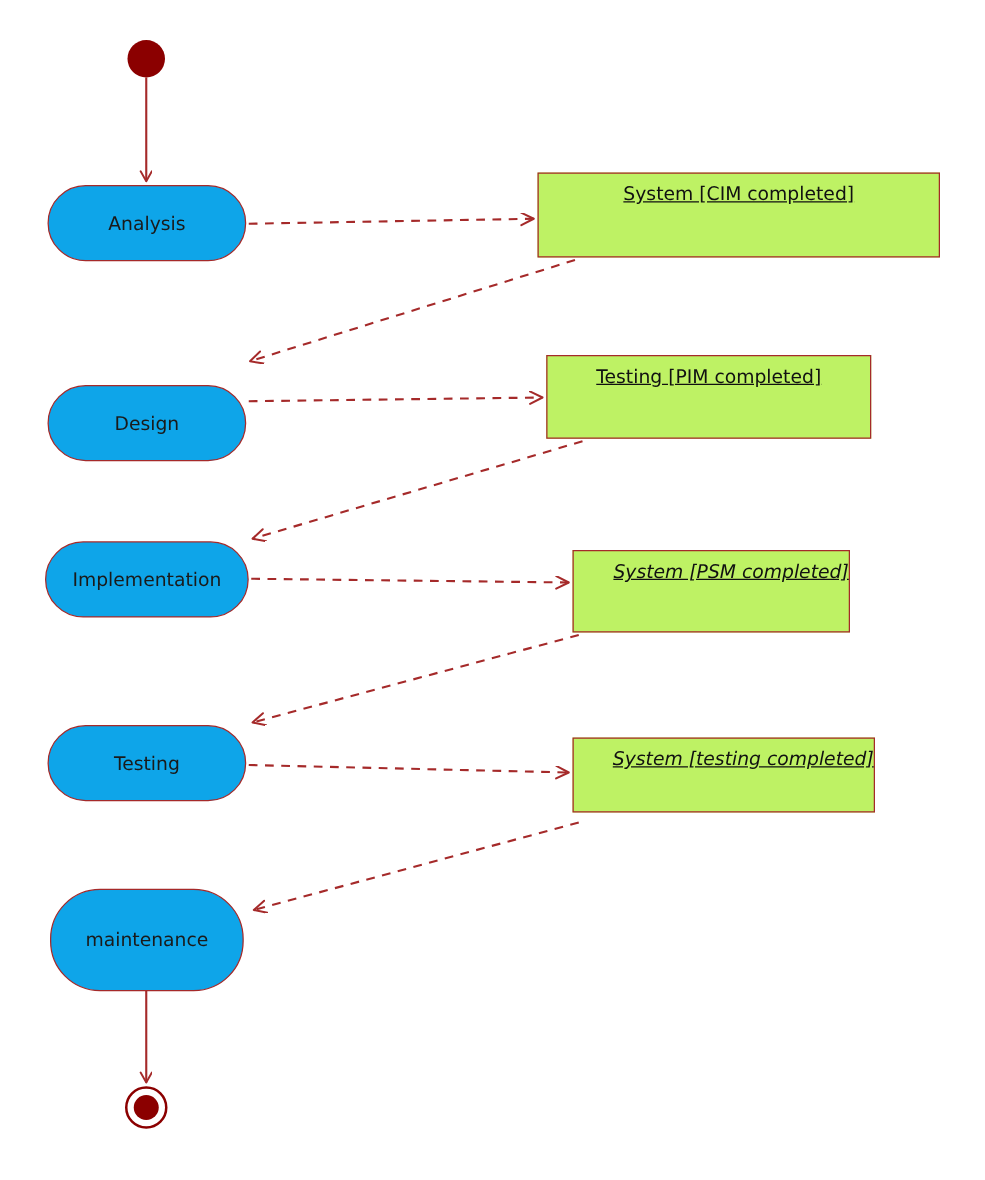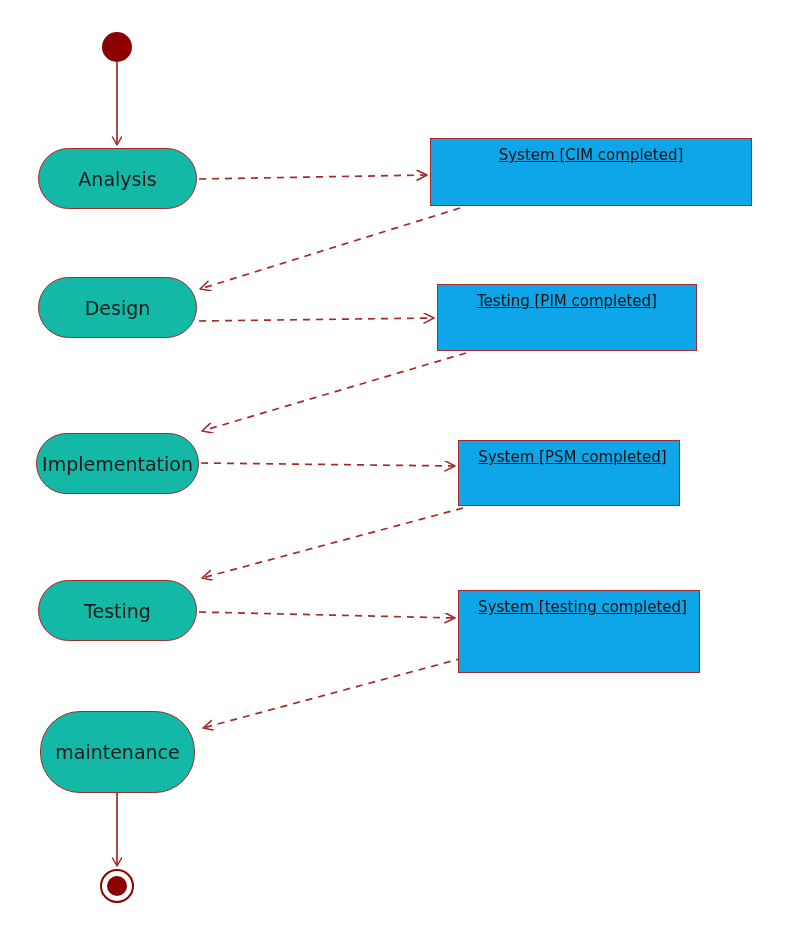--- a/index.html
+++ b/index.html
@@ -20,53 +20,54 @@
   #edges {
     position: absolute;
     left: 0;
     top: 0;
     width: 788px;
     height: 944px;
   }
   .activity-node {
     position: absolute;
     box-sizing: border-box;
-    background: #14b8a6;
+    background: #0ea5e9;
     border: 1.6px solid #A52A2A;
     border-radius: 40px;
     display: flex;
     align-items: center;
     justify-content: center;
     color: #1a1a1a;
-    font-size: 19px;
+    font-size: 15px;
     font-family: "DejaVu Sans", sans-serif;
     z-index: 3;
   }
   .object-node {
     position: absolute;
     box-sizing: border-box;
-    background: #0ea5e9;
+    background: #bef264;
     border: 1.6px solid #A52A2A;
     z-index: 3;
   }
   .object-label {
     display: block;
     text-decoration: underline;
     color: #111111;
     font-size: 15px;
     font-family: "DejaVu Sans", sans-serif;
     white-space: nowrap;
     margin-top: 7px;
   }
   .object-label.center {
     text-align: center;
   }
   .object-label.left {
-    text-align: center;
+    text-align: right;
     margin-left: 7px;
+    font-style: italic;
   }
   .initial-node {
     position: absolute;
     border-radius: 50%;
     background: #8B0000;
     z-index: 3;
   }
   .final-node-outer {
     position: absolute;
     border-radius: 50%;
@@ -117,21 +118,21 @@
 
     <line x1="117" y1="777" x2="117" y2="866" stroke="#A52A2A" stroke-width="1.7" marker-end="url(#arrowOpenSolid)"></line>
   </svg>
 
   <div class="initial-node" style="left:102px; top:32px; width:30px; height:30px;"></div>
 
   <div class="activity-node" style="left:38px; top:148px; width:159px; height:61px;">
     <span>Analysis</span>
   </div>
 
-  <div class="activity-node" style="left:38px; top:277px; width:159px; height:61px;">
+  <div class="activity-node" style="left:38px; top:308px; width:159px; height:61px;">
     <span>Design</span>
   </div>
 
   <div class="activity-node" style="left:36px; top:433px; width:163px; height:61px;justify-content:center;">
     <span>Implementation</span>
   </div>
 
   <div class="activity-node" style="left:38px; top:580px; width:159px; height:61px;justify-content:center;">
     <span>Testing</span>
   </div>
@@ -145,20 +146,20 @@
   </div>
 
   <div class="object-node" style="left:437px; top:284px; width:260px; height:67px;">
     <span class="object-label center">Testing [PIM completed]</span>
   </div>
 
   <div class="object-node" style="left:458px; top:440px; width:222px; height:66px;">
     <span class="object-label left">System [PSM completed]</span>
   </div>
 
-  <div class="object-node" style="left:458px; top:590px; width:242px; height:83px;">
+  <div class="object-node" style="left:458px; top:590px; width:242px; height:60px;">
     <span class="object-label left">System [testing completed]</span>
   </div>
 
   <div class="final-node-outer" style="left:100px; top:869px; width:34px; height:34px;"></div>
   <div class="final-node-inner" style="left:107px; top:876px; width:20px; height:20px;"></div>
 
 </div>
 
 </body></html>

